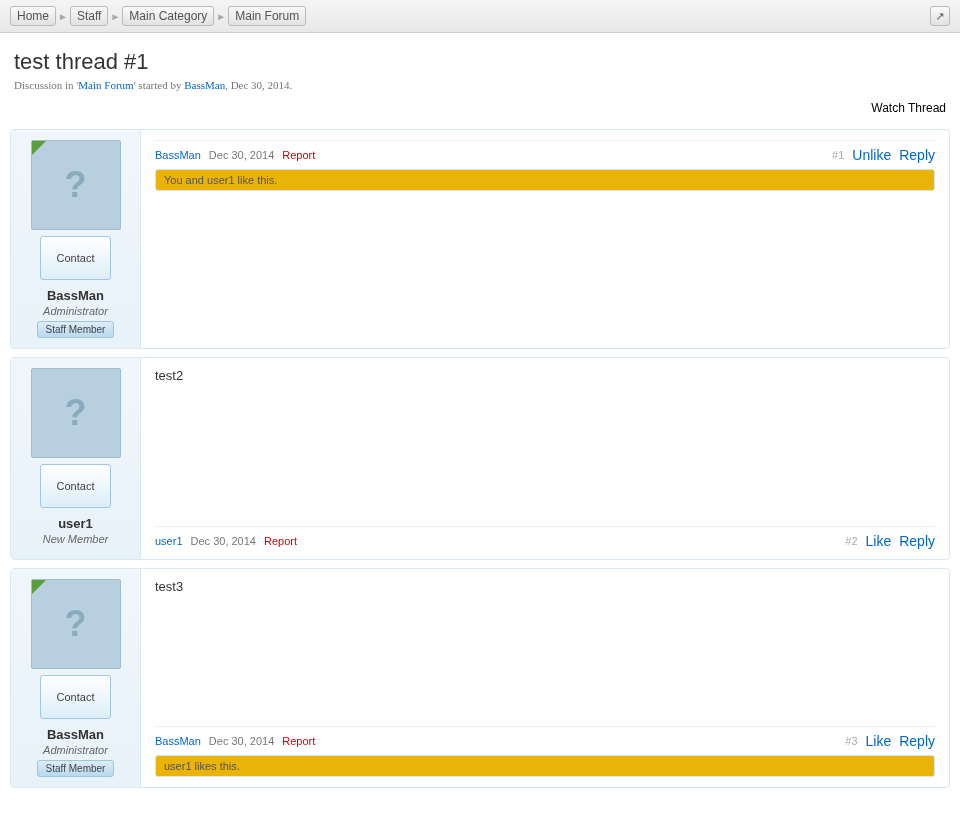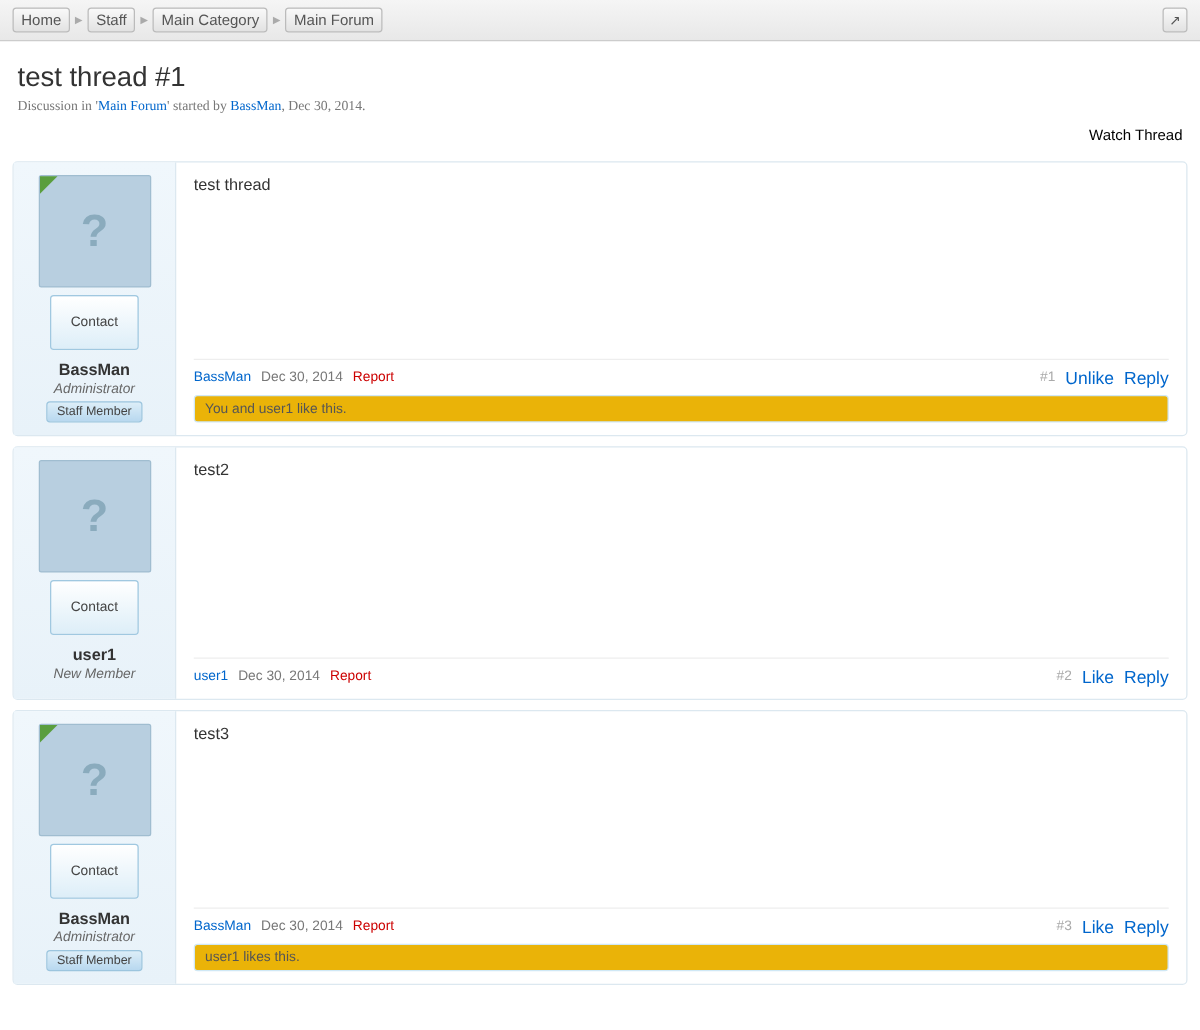--- a/index.html
+++ b/index.html
@@ -241,21 +241,20 @@
         <div class="avatar-wrap">
           <div class="avatar-badge"></div>
           <span class="avatar-question">?</span>
         </div>
         <button class="contact-btn">Contact</button>
         <div class="username">BassMan</div>
         <div class="user-role">Administrator</div>
         <div class="staff-badge">Staff Member</div>
       </div>
       <div class="post-body">
-        <div class="post-content">test thread</div>
         <div class="post-footer">
           <div class="post-meta">
             <a class="post-author">BassMan</a>
             <span class="post-date">Dec 30, 2014</span>
             <span class="post-report">Report</span>
           </div>
           <div class="post-actions">
             <span class="post-num">#1</span>
             <span class="action-link">Unlike</span>
             <span class="action-link">Reply</span>

